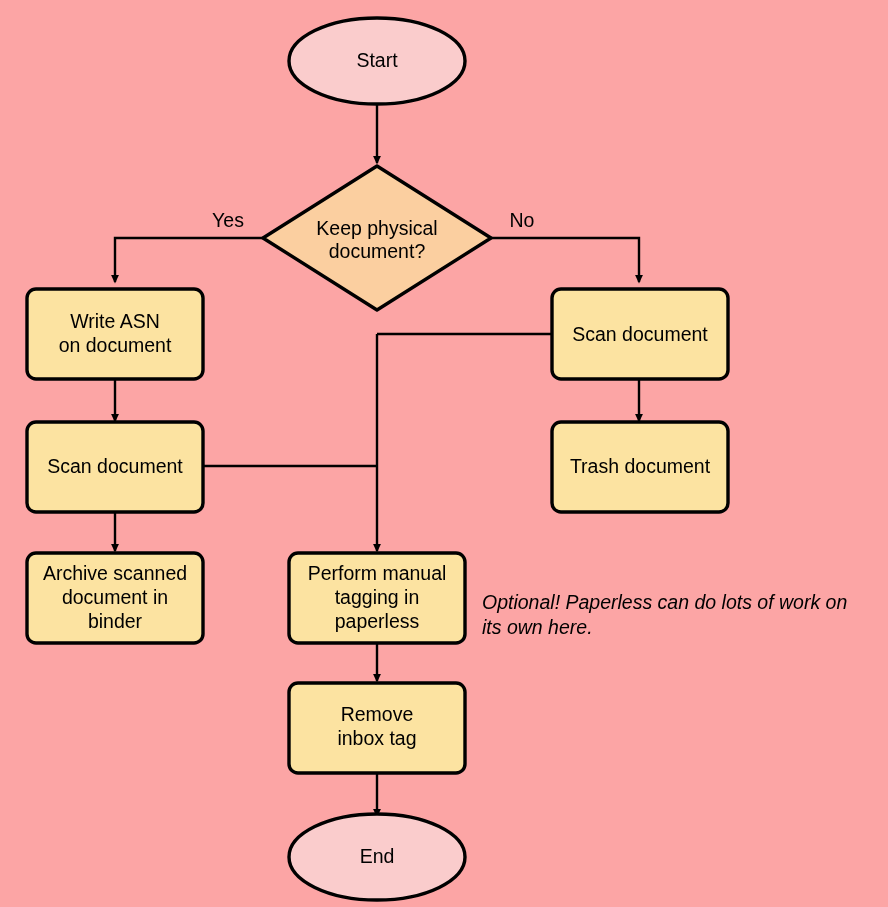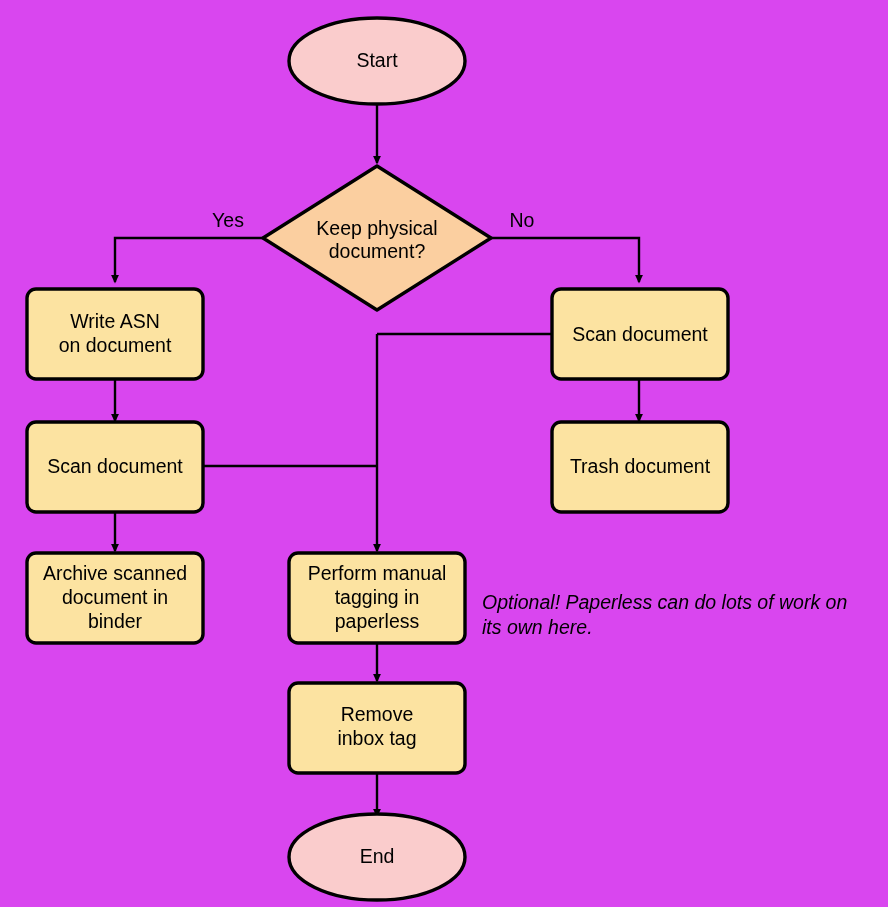--- a/index.html
+++ b/index.html
@@ -10,21 +10,21 @@
   body {
     width: 888px;
     height: 907px;
     overflow: hidden;
     font-family: "Liberation Sans", sans-serif;
   }
   #flow-root {
     position: relative;
     width: 888px;
     height: 907px;
-    background: #d946ef;
+    background: #fca5a5;
     text-decoration: underline;
   }
   svg#flowchart {
     display: block;
     width: 888px;
     height: 907px;
   }
   .node-shape {
     stroke: #000000;
     stroke-width: 3.4;

